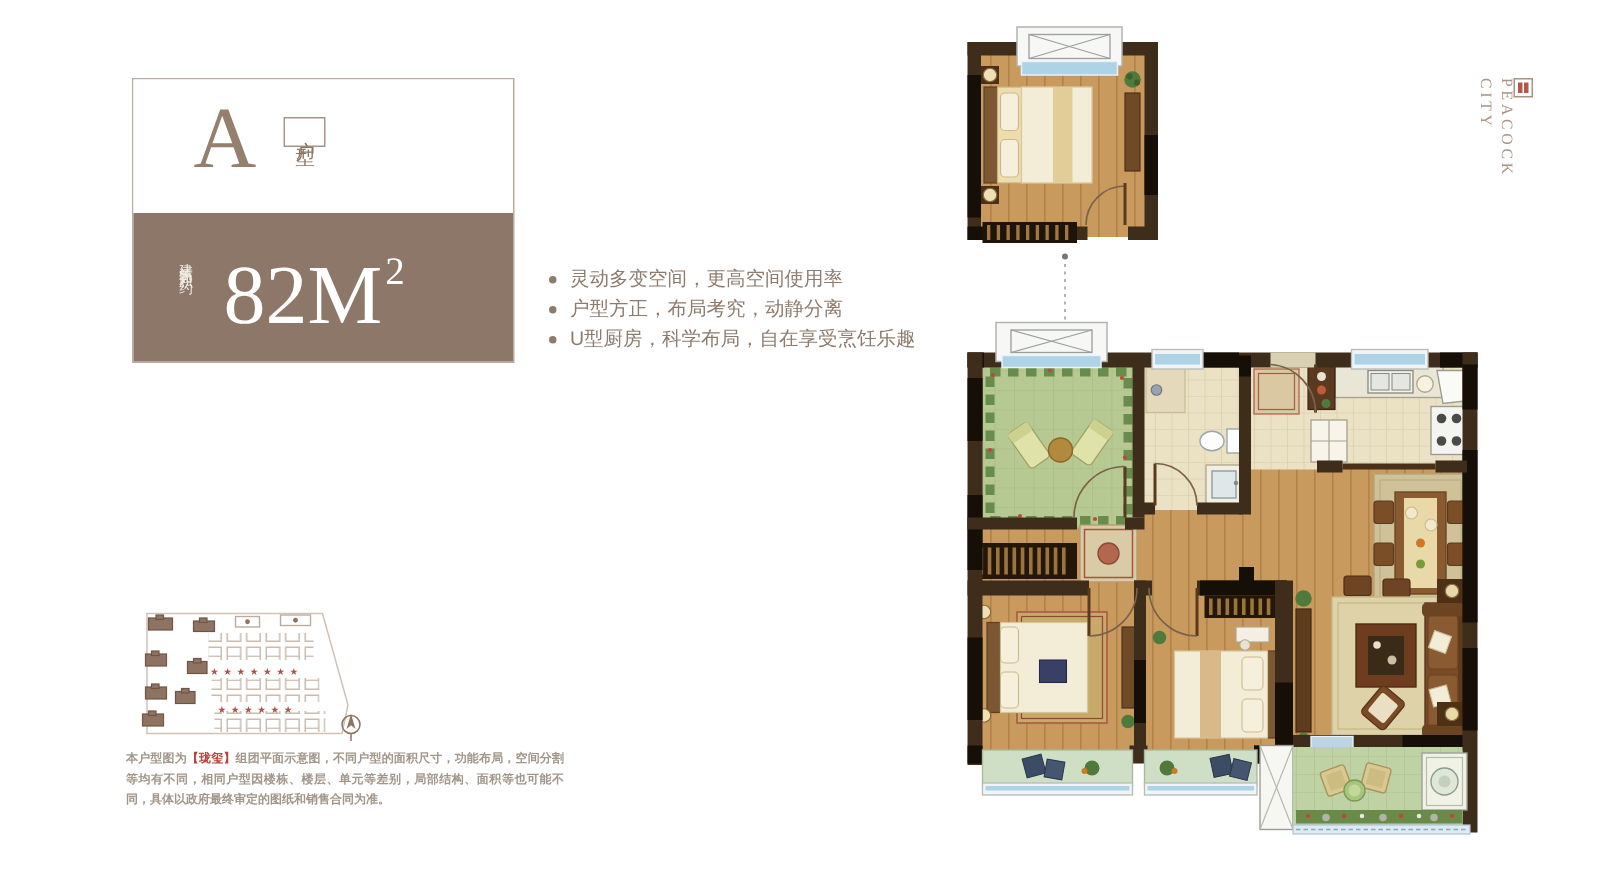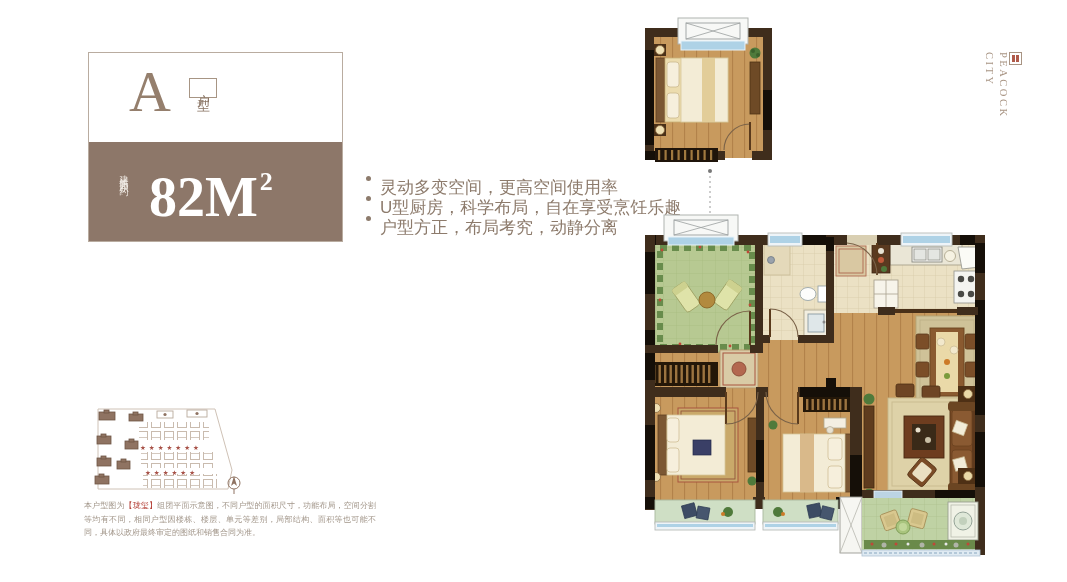--- a/index.html
+++ b/index.html
@@ -7,31 +7,31 @@
        font-family:"Liberation Sans",sans-serif;}
 
   
   .type-card{position:absolute;left:88px;top:52px;width:255px;height:190px;border:1px solid #b9aca0;box-sizing:border-box;}
   .card-top{position:relative;height:89px;background:#fff;}
   .letter{position:absolute;left:40px;top:10px;font-family:"Liberation Serif",serif;font-size:58px;line-height:1;color:#957f6d;}
   .type-box{position:absolute;left:100px;top:25px;border:1px solid #a79584;padding:5px 4px;
             writing-mode:vertical-rl;font-size:13px;letter-spacing:4px;color:#8a7565;}
   .card-band{position:absolute;left:0;top:89px;right:0;bottom:0;background:#8d7769;color:#fff;}
   .area-prefix{position:absolute;left:28px;top:26px;writing-mode:vertical-rl;font-size:9px;letter-spacing:3px;color:#f4efe9;}
-  .area-value{position:absolute;left:60px;top:27px;font-family:"Liberation Serif",serif;font-size:56px;line-height:1;font-weight:bold;}
+  .area-value{position:absolute;left:60px;top:27px;font-family:"Liberation Serif",serif;font-size:56px;line-height:1;}
   .area-sup{font-size:26px;position:relative;top:-26px;margin-left:2px;font-family:"Liberation Serif",serif;}
 
   
   .features{position:absolute;left:366px;top:176px;margin:0;padding:0;list-style:none;}
-  .features li{display:flex;align-items:flex-start;height:20px;font-size:17px;color:#8d7b6c;}
+  .features li{display:flex;align-items:center;height:20px;font-size:13px;color:#8d7b6c;}
   .bullet{width:5px;height:5px;border-radius:50%;background:#8d7b6c;margin-right:9px;flex:0 0 auto;}
 
   
   .disclaimer{position:absolute;left:84px;top:499px;width:292px;margin:0;font-size:8px;line-height:13.5px;
-              color:#a2968a;text-align:justify;}
+              color:#a2968a;text-align:justify;font-weight:bold;}
   .disclaimer .hl{color:#b5433a;}
 
   
   .brand{position:absolute;left:982px;top:52px;height:95px;width:28px;writing-mode:vertical-rl;text-orientation:sideways;
          font-family:"Liberation Serif",serif;font-size:10.5px;letter-spacing:2.5px;color:#a89483;line-height:14px;}
   .brand span{display:block;}
   .logo{position:absolute;left:1009px;top:52px;width:11px;height:11px;border:1px solid #a89483;
         display:flex;align-items:center;justify-content:center;gap:1px;}
   .logo i{display:block;width:3px;height:7px;background:#b05a4a;}
 
@@ -55,25 +55,25 @@
     </div>
   </div>
 
   <ul class="features">
     <li>
         <span class="bullet"></span>
         <span>灵动多变空间，更高空间使用率</span>
       </li>
     <li>
         <span class="bullet"></span>
-        <span>U型厨房，科学布局，自在享受烹饪乐趣</span>
+        <span>户型方正，布局考究，动静分离</span>
       </li>
     <li>
         <span class="bullet"></span>
-        <span>户型方正，布局考究，动静分离</span>
+        <span>U型厨房，科学布局，自在享受烹饪乐趣</span>
       </li>
   </ul>
 
   <svg id="site-plan" width="160" height="102" viewBox="0 0 160 102">
     <defs>
       <pattern id="blk" width="13" height="16" patternUnits="userSpaceOnUse">
         <rect x="1.5" y="1.5" width="9" height="12" fill="#ffffff" stroke="#c9bbae" stroke-width="1"></rect>
         <line x1="1.5" y1="7.5" x2="10.5" y2="7.5" stroke="#c9bbae" stroke-width="0.8"></line>
       </pattern>
     </defs>

